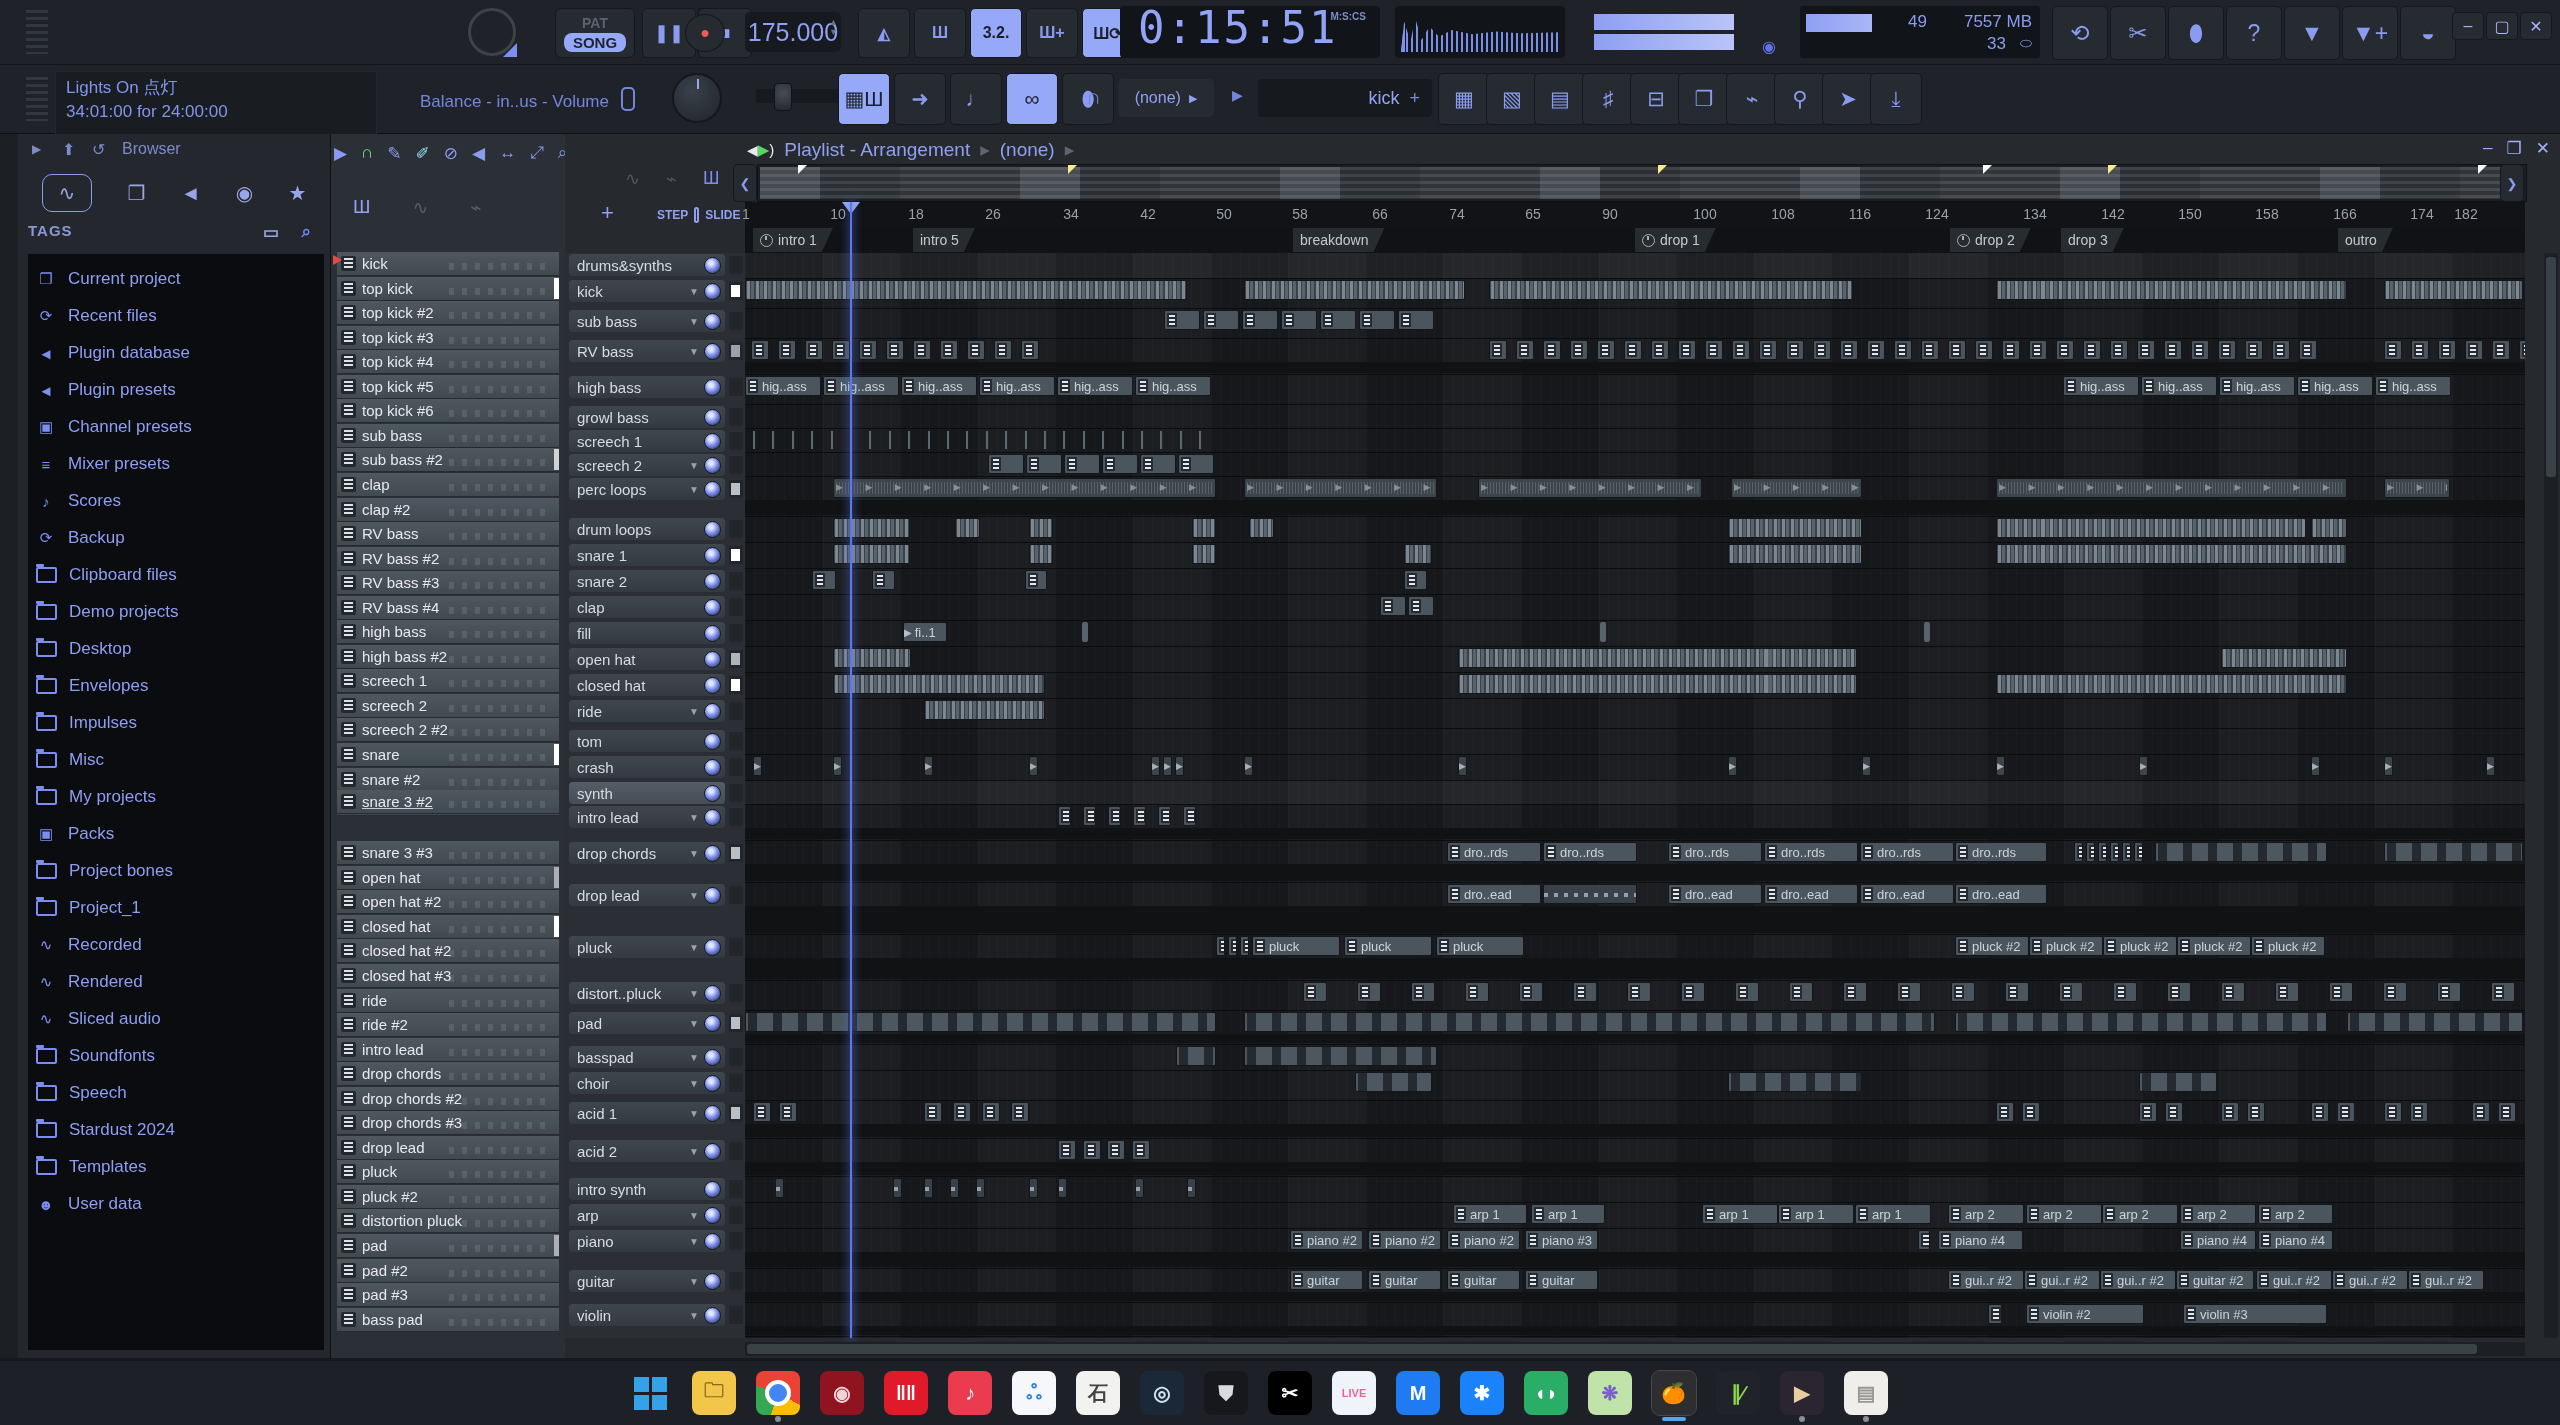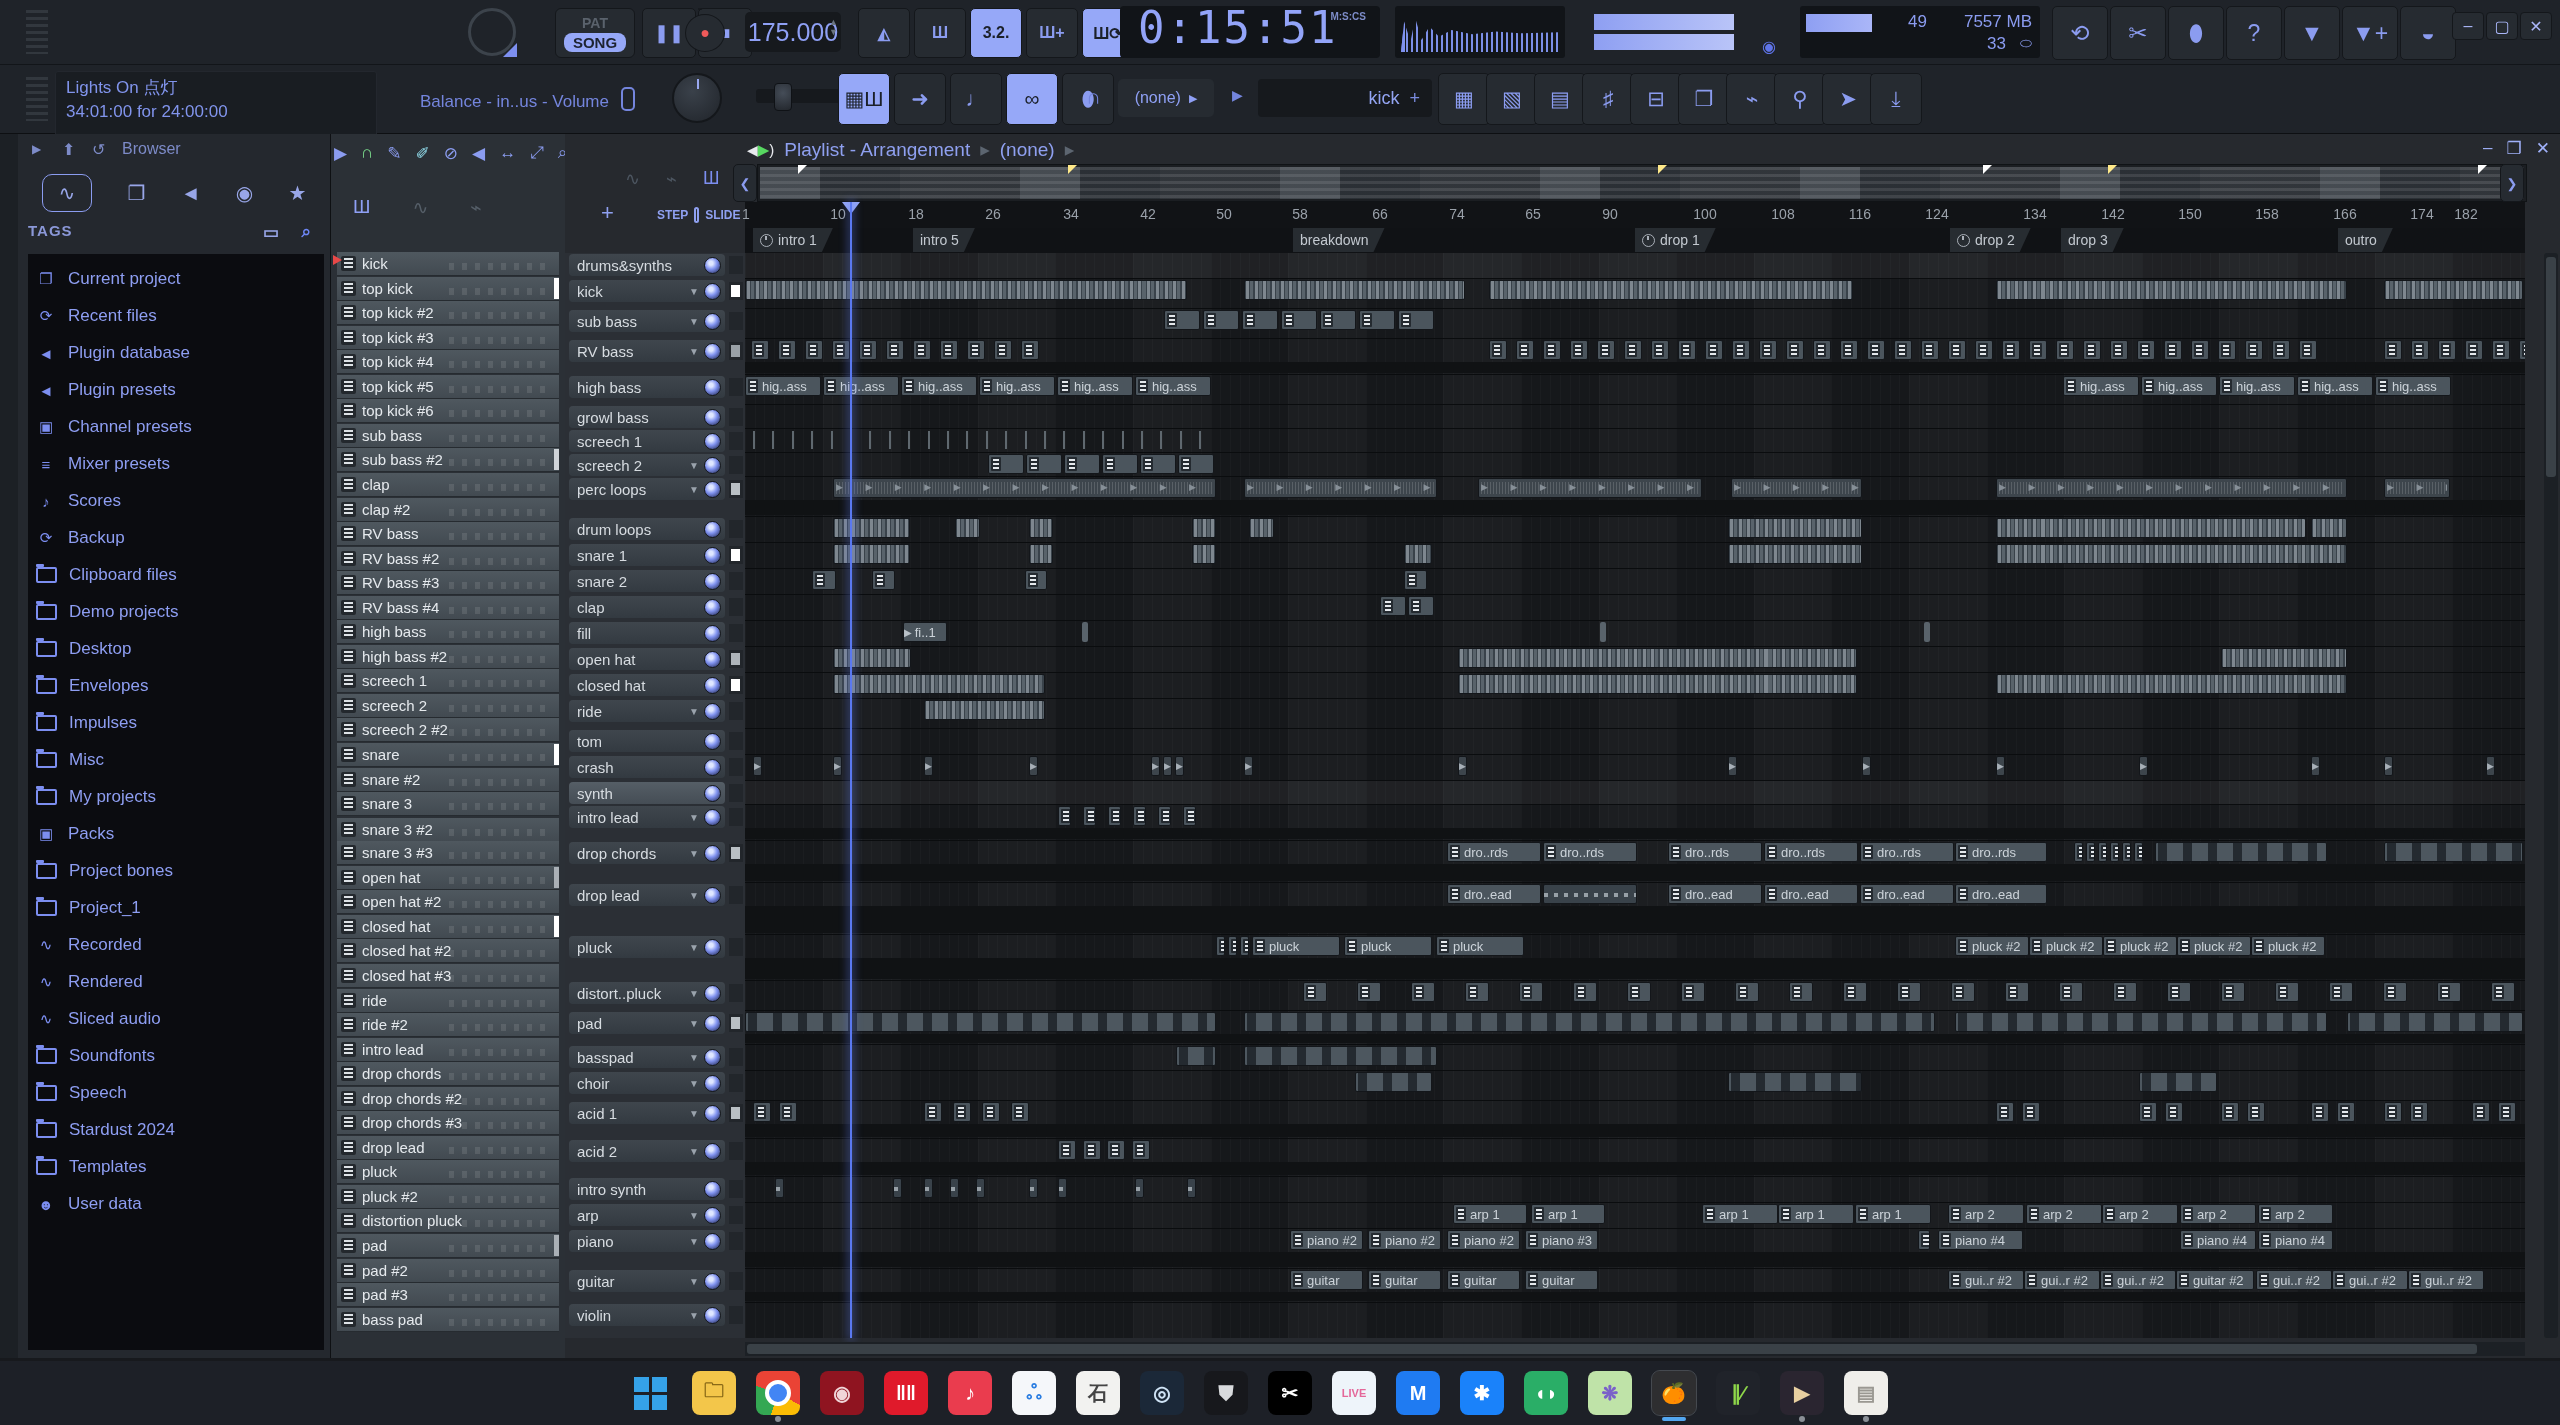--- a/index.html
+++ b/index.html
@@ -503,21 +503,21 @@
           <span class="mark" style="background: rgb(255, 255, 255);"></span>
         </div>
         <div class="pat-row" style="top: 515.55px;">
           <span class="pic"></span>
           <span class="pnm">snare #2</span>
         </div>
         <div class="pat-row" style="top: 540.1px;">
           <span class="pic"></span>
           <span class="pnm">snare 3</span>
         </div>
-        <div class="pat-row" style="top: 566px;">
+        <div class="pat-row" style="top: 538px; text-decoration: underline;">
           <span class="pic"></span>
           <span class="pnm">snare 3 #2</span>
         </div>
         <div class="pat-row" style="top: 589.2px;">
           <span class="pic"></span>
           <span class="pnm">snare 3 #3</span>
         </div>
         <div class="pat-row" style="top: 613.75px;">
           <span class="pic"></span>
           <span class="pnm">open hat</span>
@@ -1759,20 +1759,34 @@
           </div>
           <div class="clip patl" style="left: 1587px; width: 76px;">
             <span class="cico"></span>
             <span class="clbl">gui..r #2</span>
           </div>
           <div class="clip patl" style="left: 1663px; width: 76px;">
             <span class="cico"></span>
             <span class="clbl">gui..r #2</span>
           </div>
         </div>
+        <div class="lane" style="top: 1050px; height: 33px;">
+          <div class="sub"></div>
+          <div class="clip pat" style="left: 1243px; width: 14px;">
+            <span class="cico"></span>
+          </div>
+          <div class="clip patl" style="left: 1281px; width: 118px;">
+            <span class="cico"></span>
+            <span class="clbl">violin #2</span>
+          </div>
+          <div class="clip patl" style="left: 1438px; width: 144px;">
+            <span class="cico"></span>
+            <span class="clbl">violin #3</span>
+          </div>
+        </div>
       </div>
     <div id="phtri" style="left: 285px;"></div>
     <div id="playhead" style="left: 285px; height: 1136px;"></div>
     <div id="vscroll">
         <div class="th"></div>
       </div>
     <div id="hscroll">
         <div class="th"></div>
       </div>
   </div>

